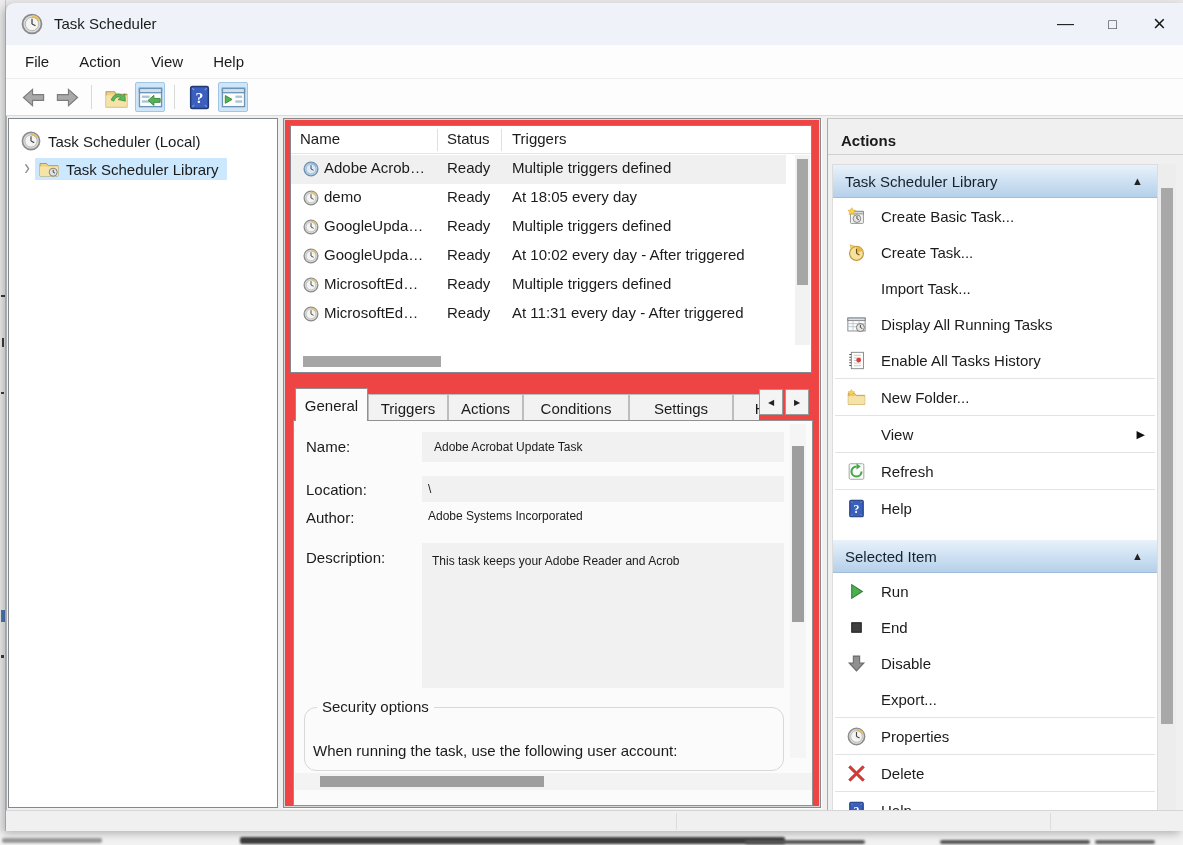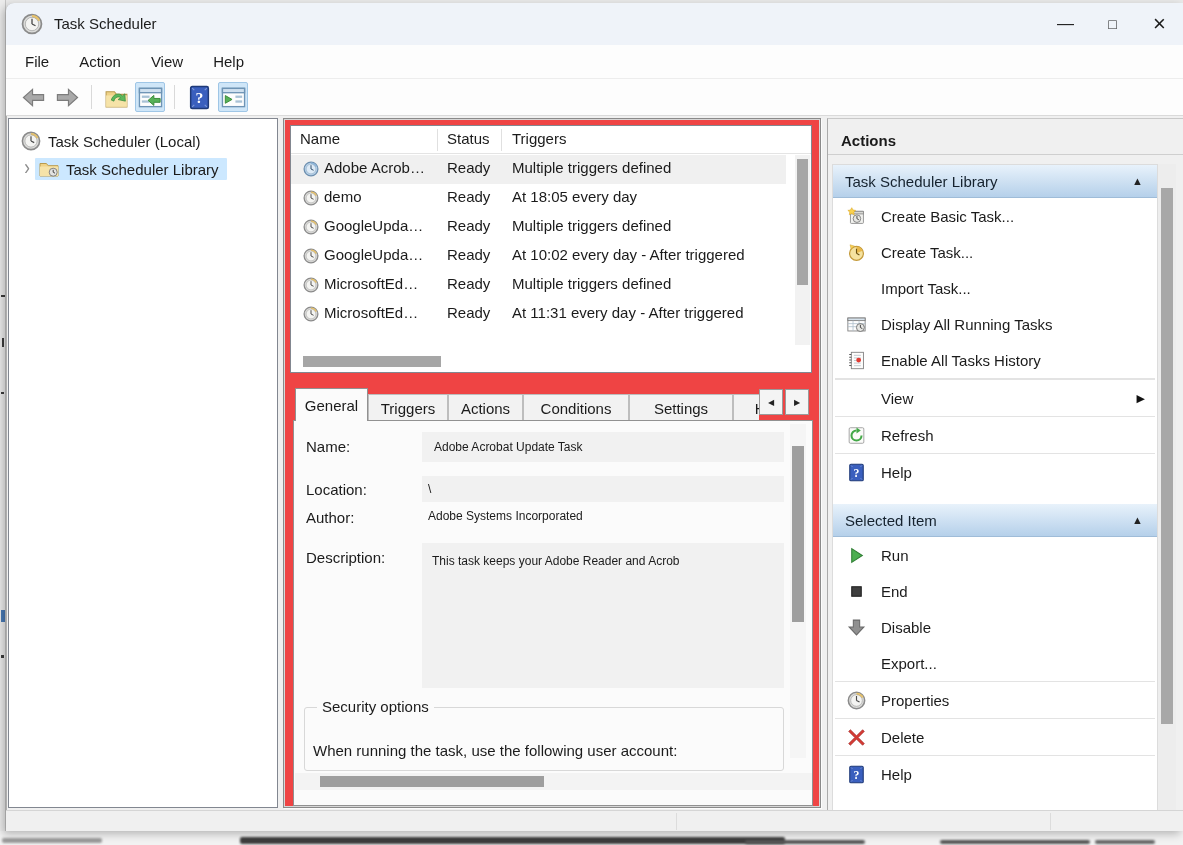--- a/index.html
+++ b/index.html
@@ -70,21 +70,21 @@
   .tab-content { position:absolute; left:9px; top:301px; width:520px; height:386px; background:#fbfbfb; border:1px solid #919191; z-index:2; }
   .frm-label { position:absolute; left:12px; font-size:15px; }
   .frm-field { position:absolute; left:128px; width:362px; background:#f1f1f1; font-size:12px; white-space:nowrap; overflow:hidden; }
   .f-name { top:11px; height:30px; line-height:30px; padding-left:12px; }
   .f-loc { top:55px; height:26px; line-height:26px; padding-left:6px; }
   .f-author { top:88px; left:134px; background:transparent; }
   .f-desc { top:122px; height:145px; padding:6px 0 0 10px; line-height:24px; }
   .desc-line { white-space:nowrap; overflow:hidden; width:352px; }
   .dp-vscroll { position:absolute; left:496px; top:3px; width:16px; height:334px; background:#f5f5f5; }
   .dp-vscroll .thumb { position:absolute; left:2px; top:22px; width:12px; height:176px; background:#9e9e9e; }
-  .sec-group { position:absolute; left:10px; top:286px; width:480px; height:64px; border:1px solid #d8d8d8; border-radius:3px; }
+  .sec-group { position:absolute; left:10px; top:286px; width:480px; height:64px; border:1px solid #d8d8d8; border-radius:12px; }
   .sec-legend { position:absolute; left:12px; top:-10px; background:#fbfbfb; padding:0 5px; font-size:15px; }
   .sec-text { position:absolute; left:8px; top:34px; font-size:15px; white-space:nowrap; }
   .dp-hscroll { position:absolute; left:1px; top:352px; width:517px; height:17px; background:#f3f3f3; }
   .dp-hscroll .thumb { position:absolute; left:25px; top:3px; width:224px; height:11px; background:#9e9e9e; }
 
   
   .actions-panel { left:827px; top:118px; width:356px; height:692px; background:#f0f0f0; border-left:1px solid #aaa; border-top:1px solid #c9c9c9; overflow:hidden; }
   .ap-title { position:absolute; left:0; top:8px; width:100%; height:28px; line-height:28px; padding-left:13px; font-weight:bold; font-size:15px; border-bottom:1px solid #cfcfcf; }
   .ap-body { position:absolute; left:4px; top:45px; width:326px; height:647px; background:#fff; border:1px solid #dcdcdc; overflow:hidden; }
   .ap-sec { position:relative; height:33px; background:linear-gradient(#e8f2fb,#b5d0ea); border-bottom:1px solid #9fbcd8; display:flex; align-items:center; padding-left:12px; font-size:15px; color:#15222e; }
@@ -425,20 +425,30 @@
           <svg viewBox="0 0 22 22">
             <rect x="5" y="1.5" width="14" height="19" fill="#fdfdfc" stroke="#7d7d7d"></rect>
             <path d="M8 5 h8 M8 8 h8 M8 11 h8 M8 14 h8 M8 17 h8" stroke="#b9c2ca" stroke-width="1"></path>
             <circle cx="13.5" cy="10.5" r="2.8" fill="#e23b33"></circle>
             <path d="M5 4 H2.6 M5 7.2 H2.6 M5 10.4 H2.6 M5 13.6 H2.6 M5 16.8 H2.6" stroke="#555" stroke-width="1.2"></path>
           </svg>
         </span>
         <span class="ap-label">Enable All Tasks History</span>
       </div>
       <div class="ap-sepline"></div>
+      <div class="ap-item">
+        <span class="icn" style="height: 19px; width: 19px;">
+          <svg viewBox="0 0 22 20">
+            <path d="M1.5 5 h7 l2 2.5 h10 V18 H1.5 Z" fill="#efd287" stroke="#b99a4d"></path>
+            <path d="M1.5 8.5 H20.5 V18 H1.5 Z" fill="#f6e3a8"></path>
+            <path d="M5 .8 l1.3 2.3 2.6 .3 -1.9 1.8 .5 2.6 -2.5 -1.3 -2.4 1.3 .5 -2.6 -1.9 -1.8 2.6 -.3 Z" fill="#fad24e" stroke="#d9a21b" stroke-width=".5"></path>
+          </svg>
+        </span>
+        <span class="ap-label">New Folder...</span>
+      </div>
       <div class="ap-sepline"></div>
       <div class="ap-item">
         <span class="ap-ispacer"></span>
         <span class="ap-label">View</span>
         <span class="ap-sub">▶</span>
       </div>
       <div class="ap-sepline"></div>
       <div class="ap-item">
         <span class="icn" style="height: 19px; width: 19px;">
           <svg viewBox="0 0 22 22">

